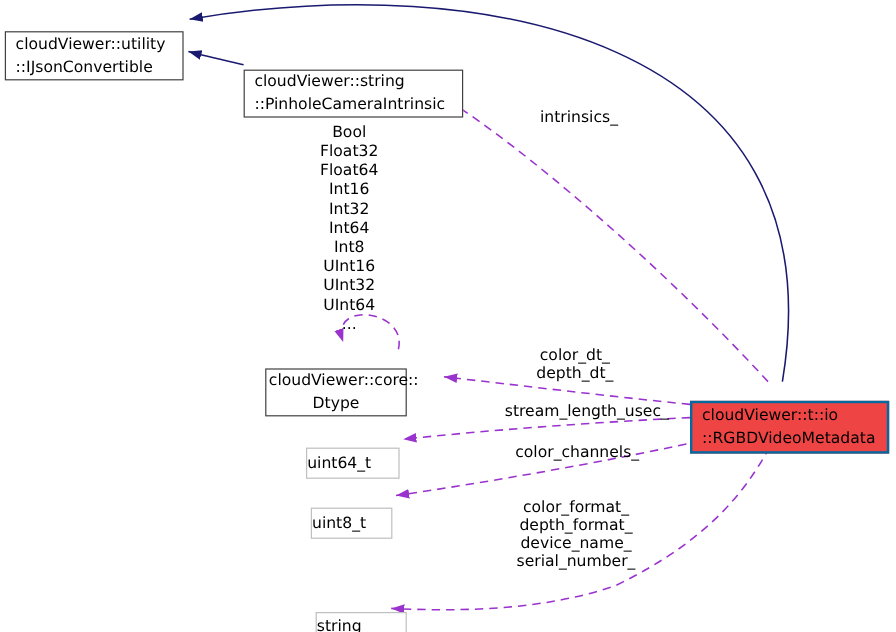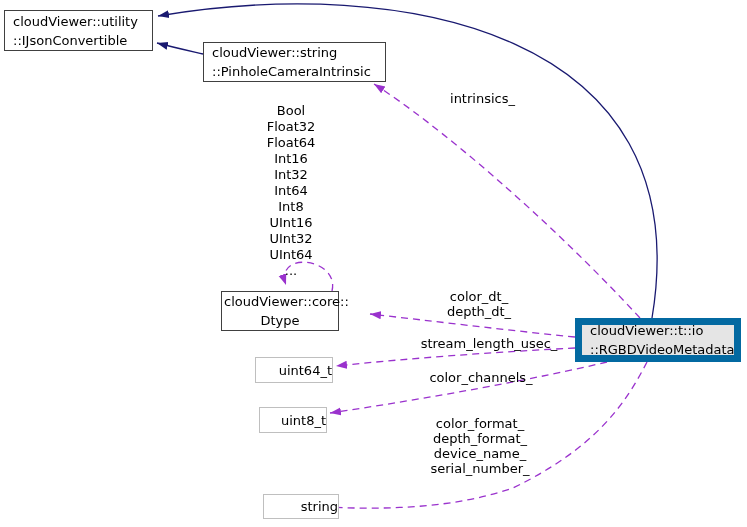--- a/index.html
+++ b/index.html
@@ -16,26 +16,27 @@
   .node {
     position:absolute;
     background:#ffffff;
     border:1px solid #404040;
     display:flex; flex-direction:column; justify-content:center;
     box-sizing:border-box;
     white-space:pre-line;
     line-height:19px;
     padding-left:8px; padding-right:4px;
     text-align:left;
+    margin-top:16px;
   }
   .node.centered { text-align:center; padding-left:2px; padding-right:2px; }
-  .node.external { border:1px solid #bfbfbf; text-align:right; padding:0; line-height:normal; justify-content:center; }
+  .node.external { border:1px solid #bfbfbf; text-align:left; padding:0; line-height:normal; justify-content:center; }
   .node.main {
-    background:#e5e5e5;
-    border:7px solid #0369a1;
+    background:#ef4444;
+    border:2px solid #0369a1;
   }
   .elabel {
     position:absolute;
     white-space:pre-line;
     text-align:center;
     line-height:16px;
   }
   .elabel.tight { line-height:15px; }
 </style>
 </head>

